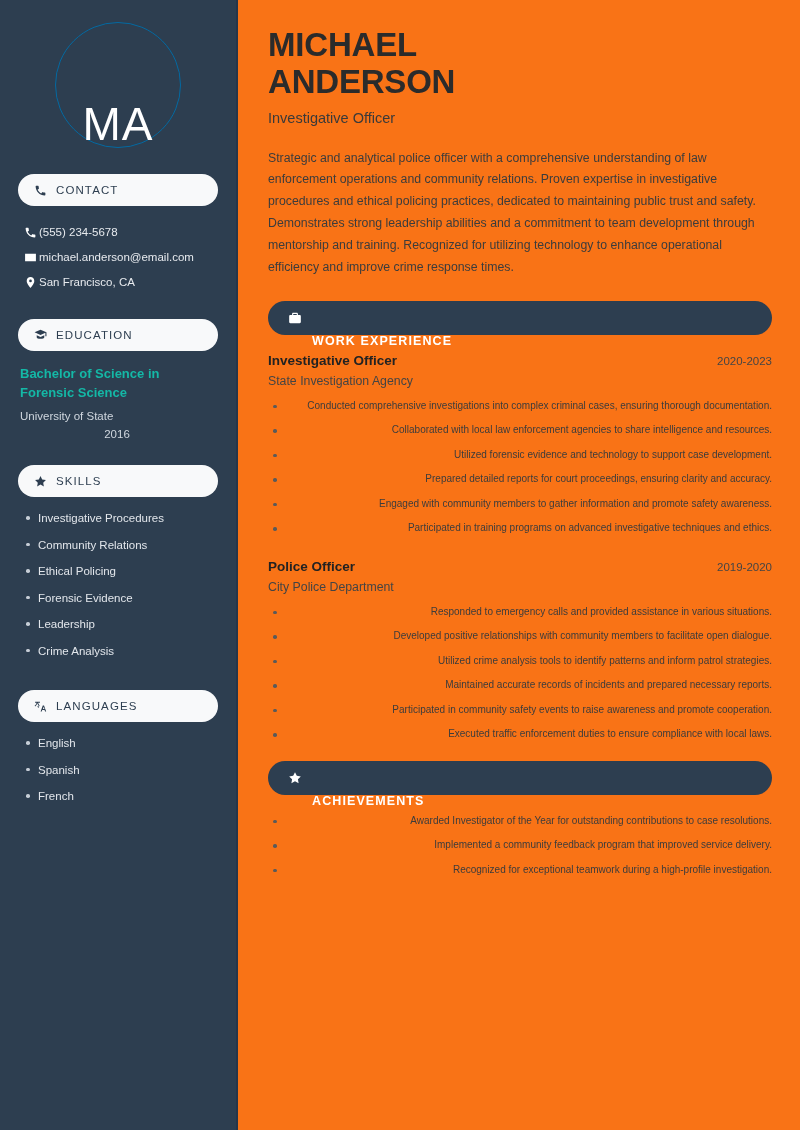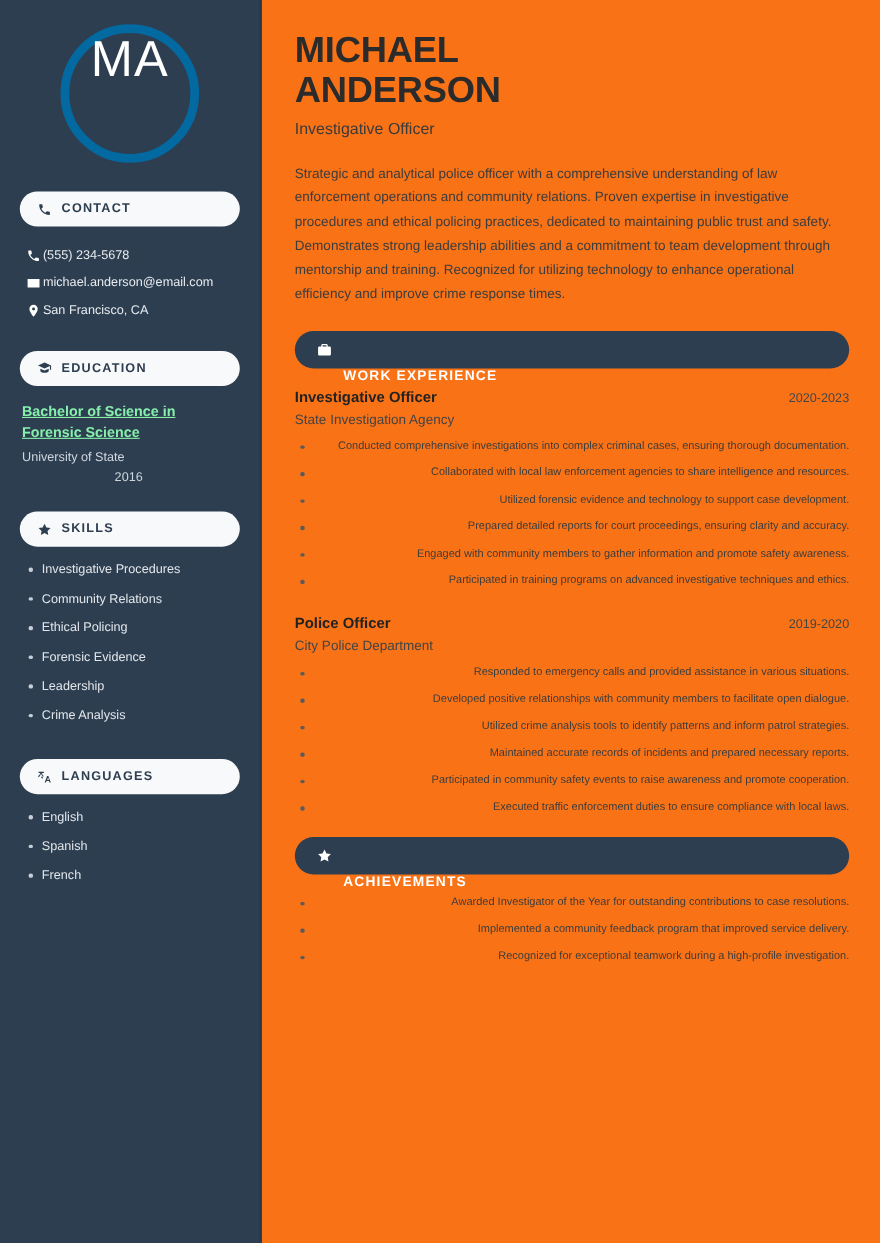--- a/index.html
+++ b/index.html
@@ -33,23 +33,23 @@
   .avatar-wrap {
     display: flex;
     justify-content: center;
     padding-top: 22px;
     padding-bottom: 26px;
   }
   .avatar {
     width: 126px;
     height: 126px;
     border-radius: 50%;
-    border: 8px solid #0369a1;
-    display: flex;
-    align-items: flex-start;
+    border: 1px solid #0369a1;
+    display: flex;
+    align-items: flex-end;
     justify-content: center;
   }
   .avatar-initials {
     color: #ffffff;
     font-size: 46px;
     font-weight: 400;
     letter-spacing: 1px;
     line-height: 1;
   }
 
@@ -60,21 +60,21 @@
     height: 32px;
     display: flex;
     align-items: center;
     gap: 9px;
     padding: 0 16px;
     margin-bottom: 14px;
   }
   .pill-label {
     color: #2d3e50;
     font-size: 11.5px;
-    font-weight: bold;
+    font-weight: normal;
     letter-spacing: 1.1px;
   }
   .pill-icon { display: flex; align-items: center; color: #2d3e50; }
   .pill-icon svg { display: block; }
 
   
   .contact-list { margin-bottom: 24px; }
   .contact-row {
     display: flex;
     align-items: center;
@@ -84,26 +84,25 @@
   .contact-icon svg { display: block; }
   .contact-text {
     color: #e7eaee;
     font-size: 11.5px;
     line-height: 1.3;
   }
 
   
   .edu-block { padding: 0 4px 22px 2px; }
   .edu-degree {
-    color: #86efac;
+    color: #14b8a6;
     font-size: 13px;
     font-weight: bold;
     line-height: 1.45;
     margin-bottom: 4px;
-    text-decoration: underline;
   }
   .edu-school {
     color: #cfd6de;
     font-size: 11.5px;
     line-height: 1.6;
   }
   .edu-year {
     color: #cfd6de;
     font-size: 11.5px;
     line-height: 1.6;

